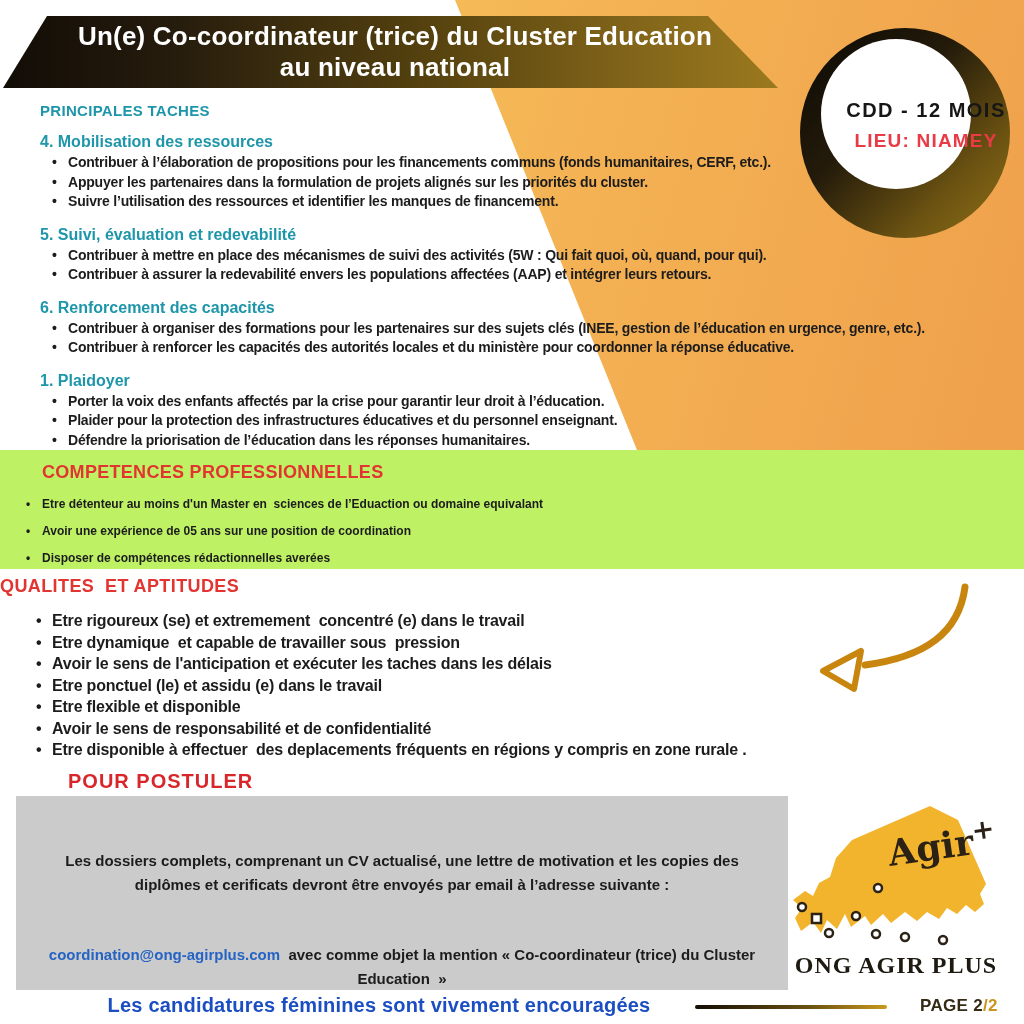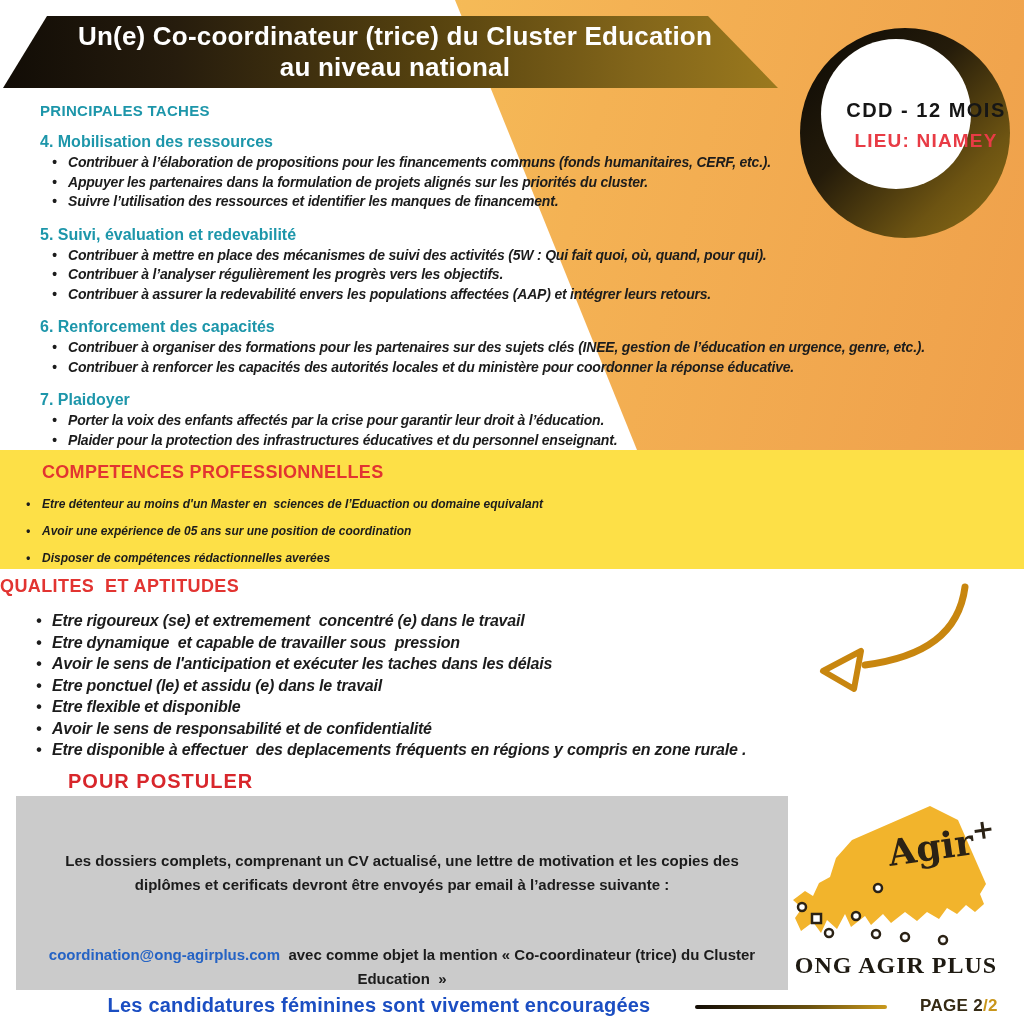--- a/index.html
+++ b/index.html
@@ -35,28 +35,28 @@
     position:absolute;left:21px;top:11px;width:150px;height:150px;border-radius:50%;
     background:#ffffff;
   }
   .badge-text{position:absolute;left:-30px;top:60px;width:270px;text-align:center;}
   .badge-contract{font-size:20px;font-weight:700;color:#161616;letter-spacing:1.5px;}
   .badge-location{font-size:19px;font-weight:700;color:#e83b45;letter-spacing:1.2px;margin-top:8px;}
   
   .tasks{position:absolute;left:40px;top:102px;width:965px;}
   .tasks .pt{color:#1d96aa;font-size:15px;font-weight:700;letter-spacing:.3px;margin:0 0 6px;}
   .tasks h3{color:#1d96aa;font-size:16px;font-weight:700;margin:14px 0 2px;}
-  ul.bullets{list-style:none;margin:2px 0 4px;padding:0;font-style:italic;}
+  ul.bullets{list-style:none;margin:2px 0 4px;padding:0;}
   ul.bullets li{
     position:relative;padding-left:28px;line-height:19.5px;
     font-size:14px;font-weight:700;color:#1c1c1c;letter-spacing:-.2px;white-space:pre-wrap;
   }
   ul.bullets li::before{content:"•";position:absolute;left:12px;top:0;color:#1c1c1c;}
   
-  .gray1{position:absolute;left:0;top:450px;width:1024px;height:119px;background:#fde047;}
+  .gray1{position:absolute;left:0;top:450px;width:1024px;height:119px;background:#bef264;}
   .gray1 h2{color:#e23431;font-size:18px;font-weight:700;letter-spacing:.3px;margin:12px 0 8px 42px;}
   .gray1 ul.bullets{margin-left:14px;}
   .gray1 ul.bullets li{font-size:12px;line-height:27px;letter-spacing:0;}
   
   .qualites-h{position:absolute;left:0;top:576px;width:740px;text-align:left;
     color:#e23431;font-size:18px;font-weight:700;letter-spacing:.4px;white-space:pre-wrap;}
   .qualites{position:absolute;left:24px;top:608px;width:860px;}
   .qualites ul.bullets li{font-size:16px;line-height:21.5px;letter-spacing:-.2px;}
   
   .arrow{position:absolute;left:805px;top:565px;}
@@ -113,31 +113,30 @@
   <h3>4. Mobilisation des ressources</h3>
   <ul class="bullets">
     <li>Contribuer à l’élaboration de propositions pour les financements communs (fonds humanitaires, CERF, etc.).</li>
     <li>Appuyer les partenaires dans la formulation de projets alignés sur les priorités du cluster.</li>
     <li>Suivre l’utilisation des ressources et identifier les manques de financement.</li>
   </ul>
 
   <h3>5. Suivi, évaluation et redevabilité</h3>
   <ul class="bullets">
     <li>Contribuer à mettre en place des mécanismes de suivi des activités (5W : Qui fait quoi, où, quand, pour qui).</li>
-    <li>Contribuer à l’analyser régulièrement les progrès vers les objectifs.</li>
     <li>Contribuer à assurer la redevabilité envers les populations affectées (AAP) et intégrer leurs retours.</li>
   </ul>
 
   <h3>6. Renforcement des capacités</h3>
   <ul class="bullets">
     <li>Contribuer à organiser des formations pour les partenaires sur des sujets clés (INEE, gestion de l’éducation en urgence, genre, etc.).</li>
     <li>Contribuer à renforcer les capacités des autorités locales et du ministère pour coordonner la réponse éducative.</li>
   </ul>
 
-  <h3>7. Plaidoyer</h3>
+  <h3>1. Plaidoyer</h3>
   <ul class="bullets">
     <li>Porter la voix des enfants affectés par la crise pour garantir leur droit à l’éducation.</li>
     <li>Plaider pour la protection des infrastructures éducatives et du personnel enseignant.</li>
     <li>Défendre la priorisation de l’éducation dans les réponses humanitaires.</li>
   </ul>
 </div>
 
 <div class="gray1">
   <h2>COMPETENCES PROFESSIONNELLES</h2>
   <ul class="bullets">

